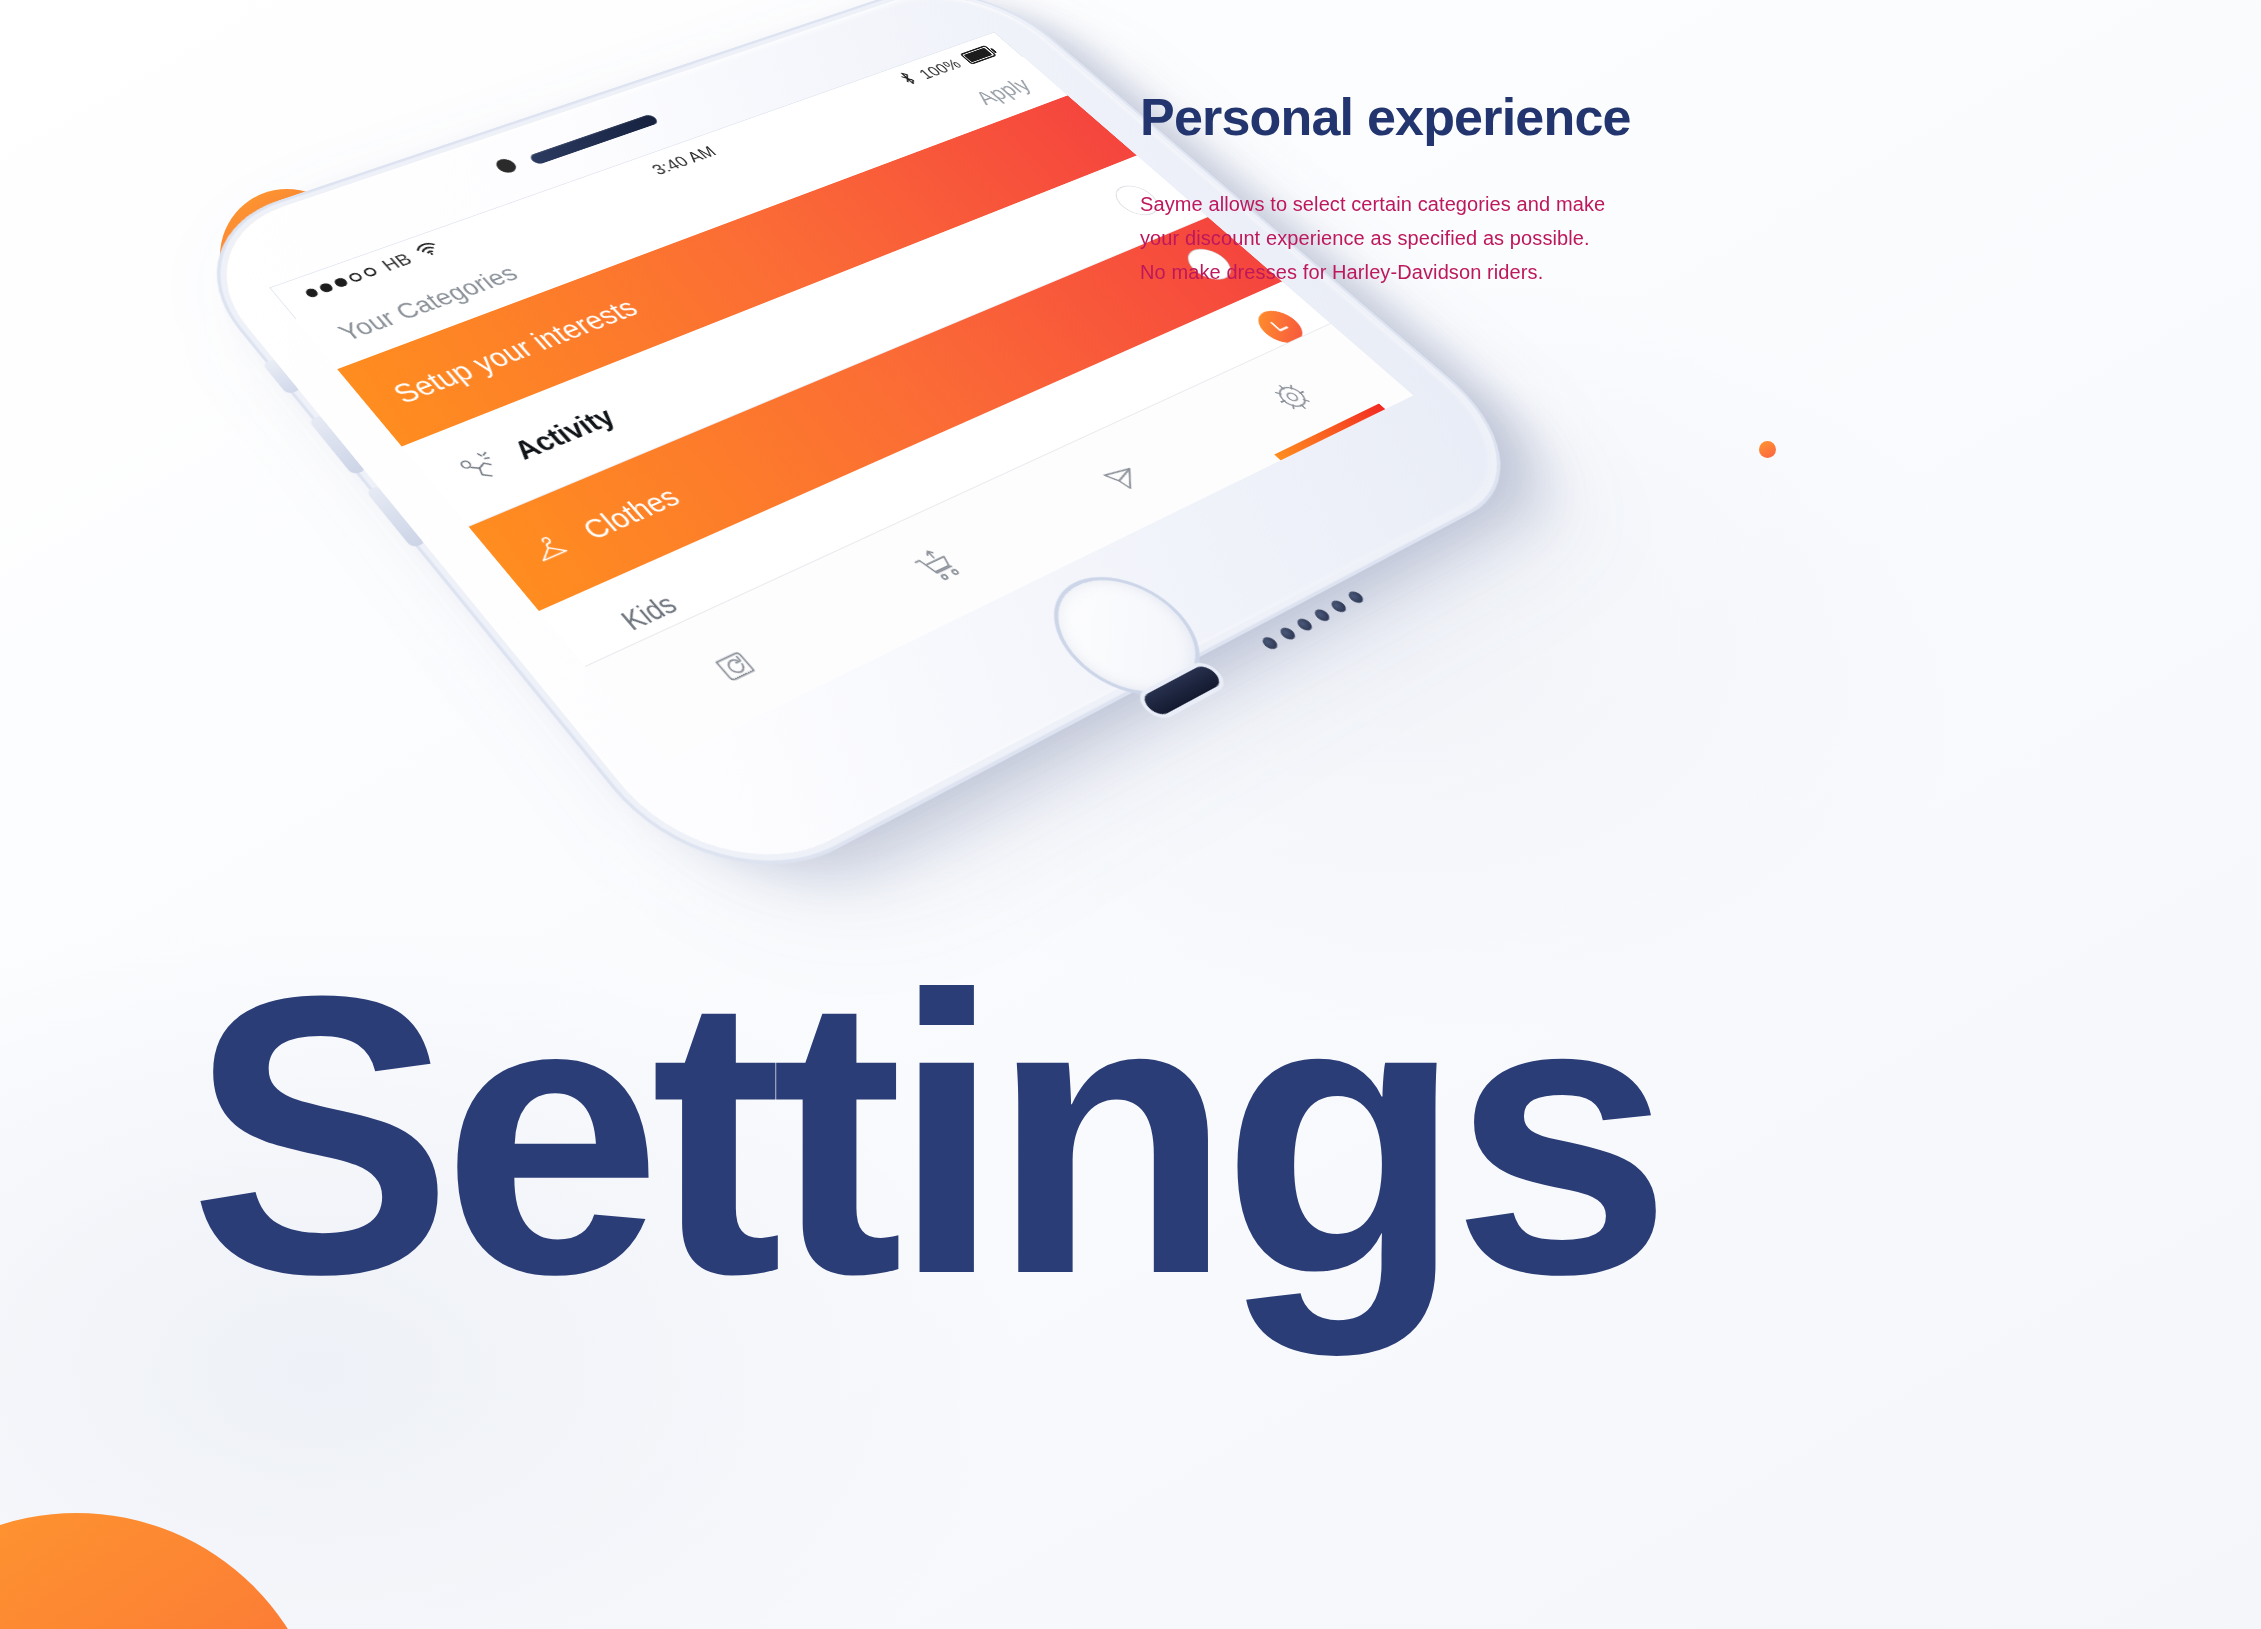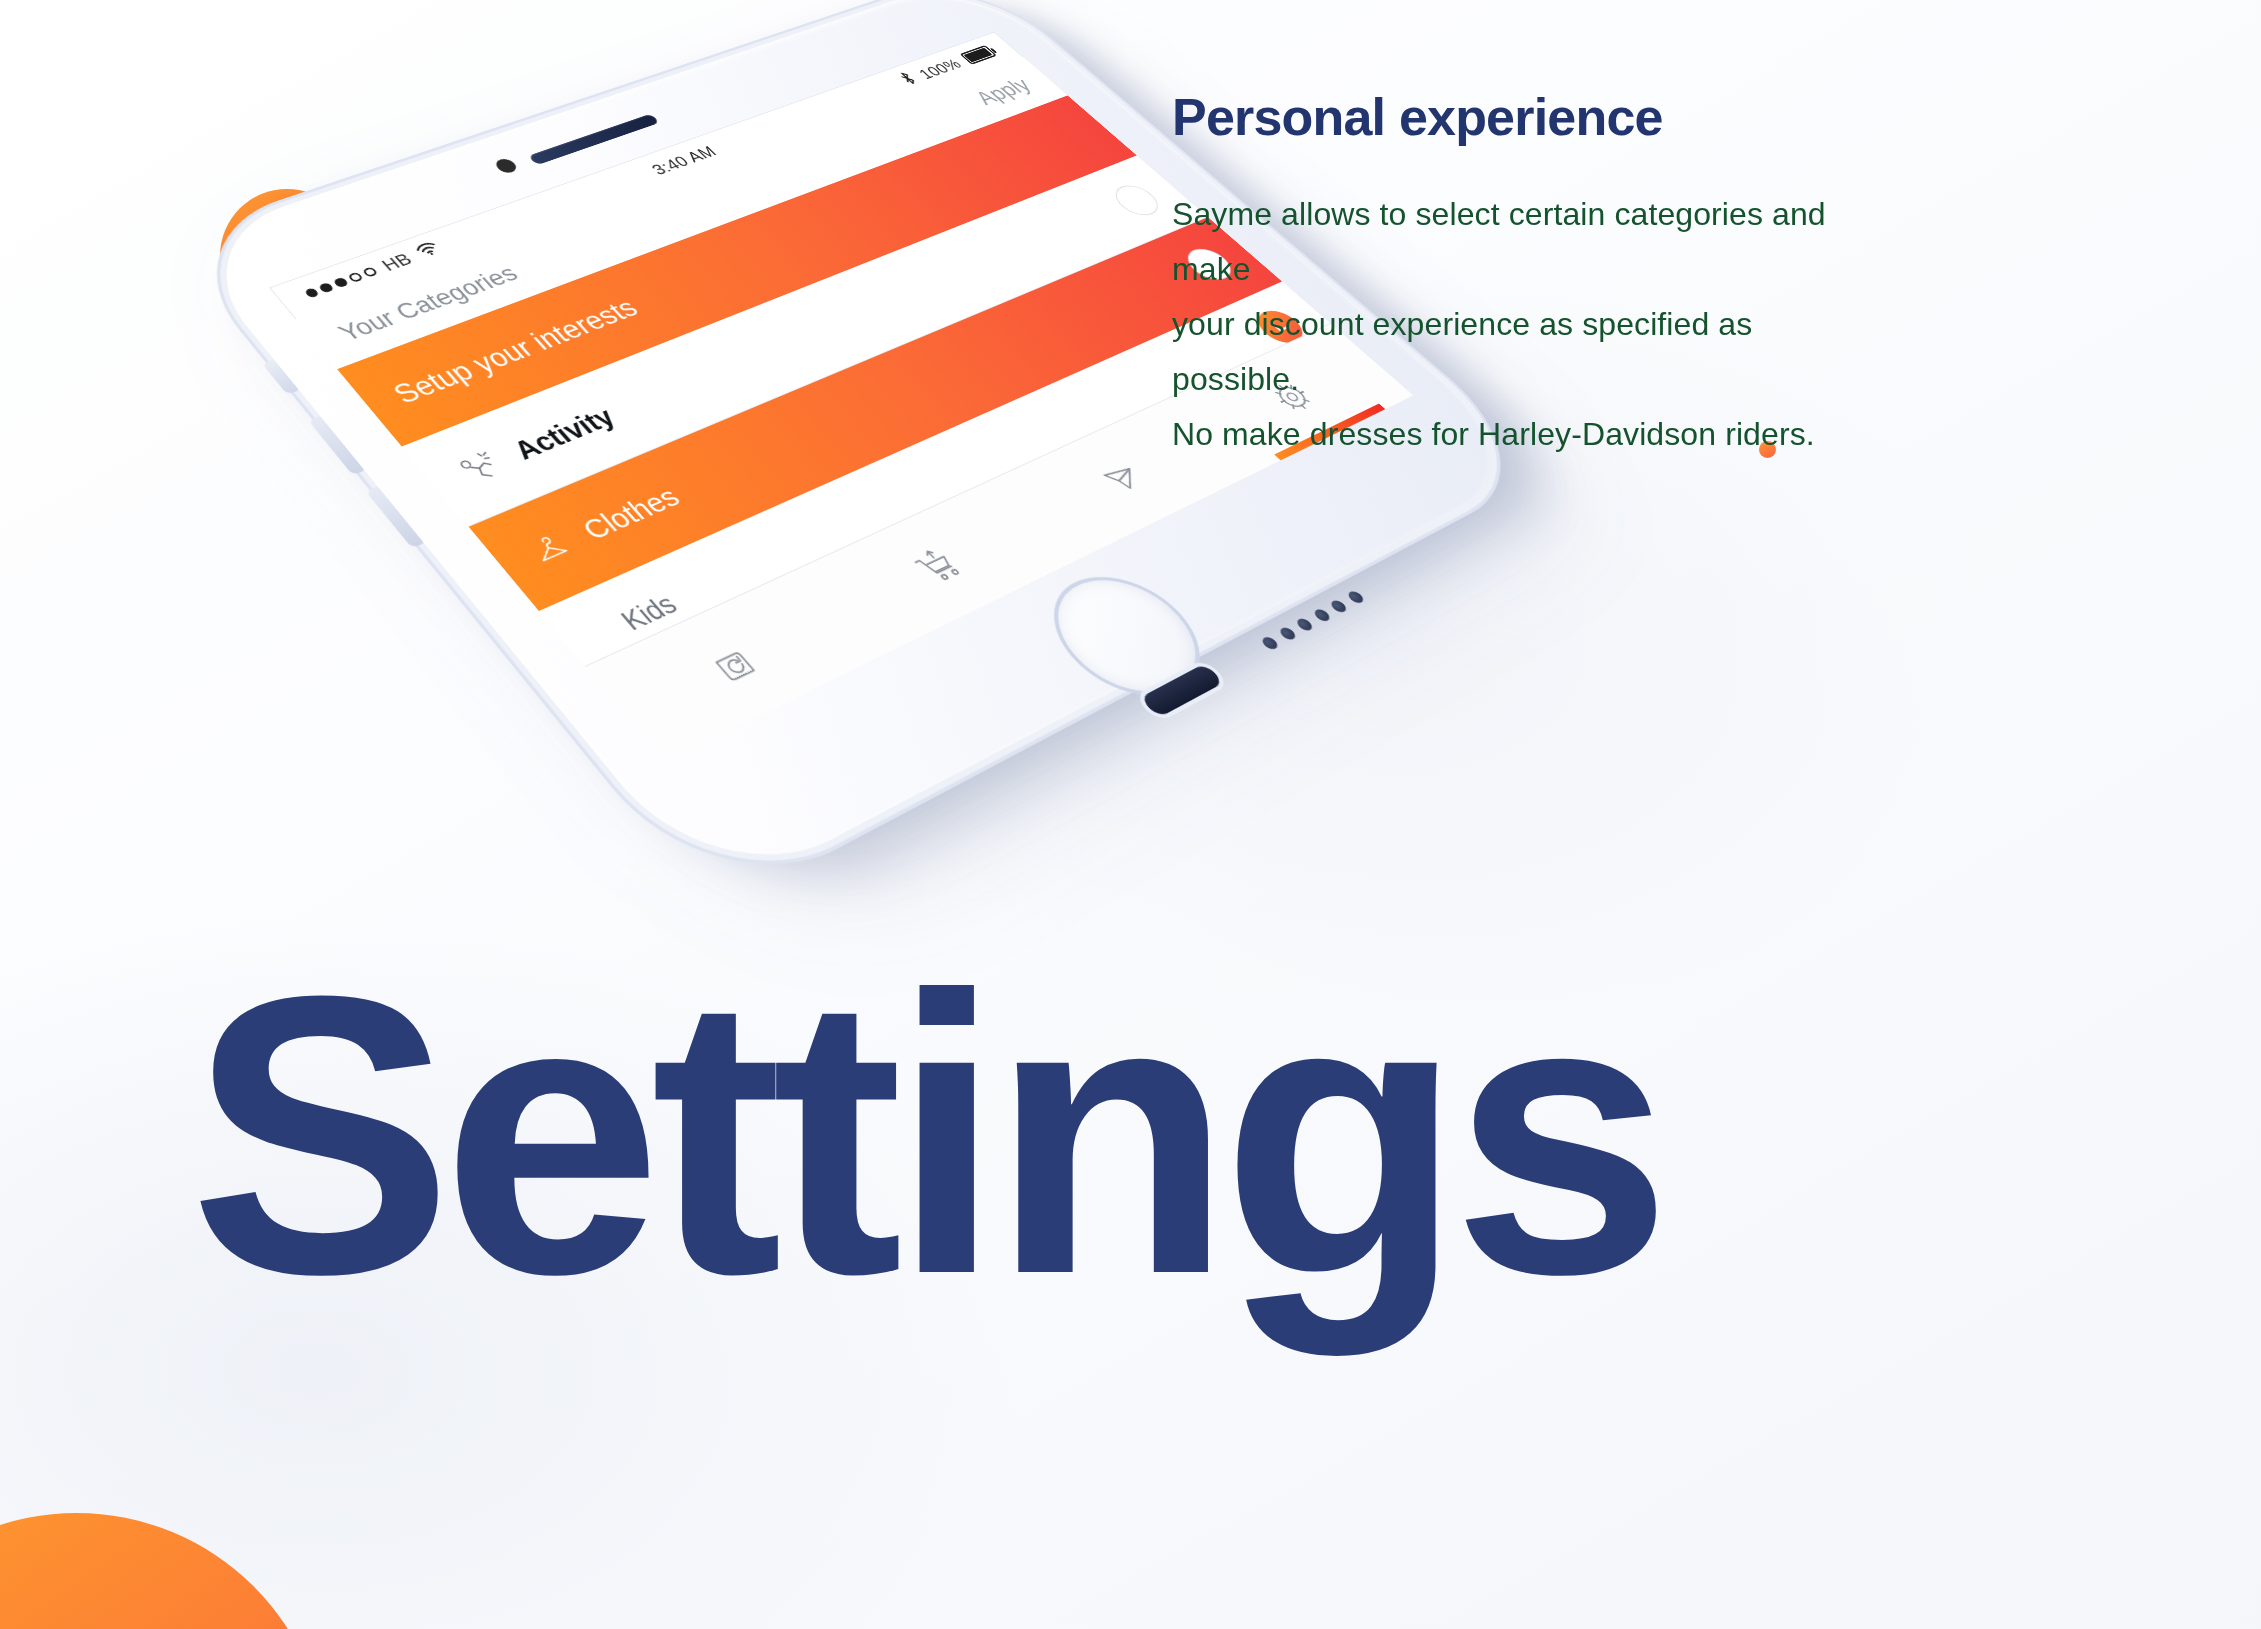--- a/index.html
+++ b/index.html
@@ -30,28 +30,28 @@
 
   
   #bg-word {
     position:absolute; left:189px; top:937px;
     font-size:396px; font-weight:bold; letter-spacing:-11.3px;
     color:#2A3D77; line-height:1; white-space:nowrap;
     z-index:1;
   }
 
   
-  #copy { position:absolute; left:1140px; top:90px; width:711px; z-index:4;margin-left:32px; }
+  #copy { position:absolute; left:1140px; top:90px; width:711px; z-index:4; }
   #copy h1 {
     font-size:52px; font-weight:bold; color:#22356E;
     letter-spacing:-0.8px; line-height:1.05;
   }
   #copy .body { margin-top:42px; }
   #copy .body p {
-    font-size:32px; color:#14532d; line-height:1.72; letter-spacing:0.1px;
+    font-size:20px; color:#be185d; line-height:1.72; letter-spacing:0.1px;
   }
 
   
   #phone-stage {
     position:absolute; left:178px; top:242px; width:1098px; height:808px;
     z-index:3;
     transform-origin:0 0;
     transform: perspective(2746px) rotateX(46deg) rotateY(8deg) rotateZ(-32deg) scale(1.06);
   }
   #phone-shadow {

